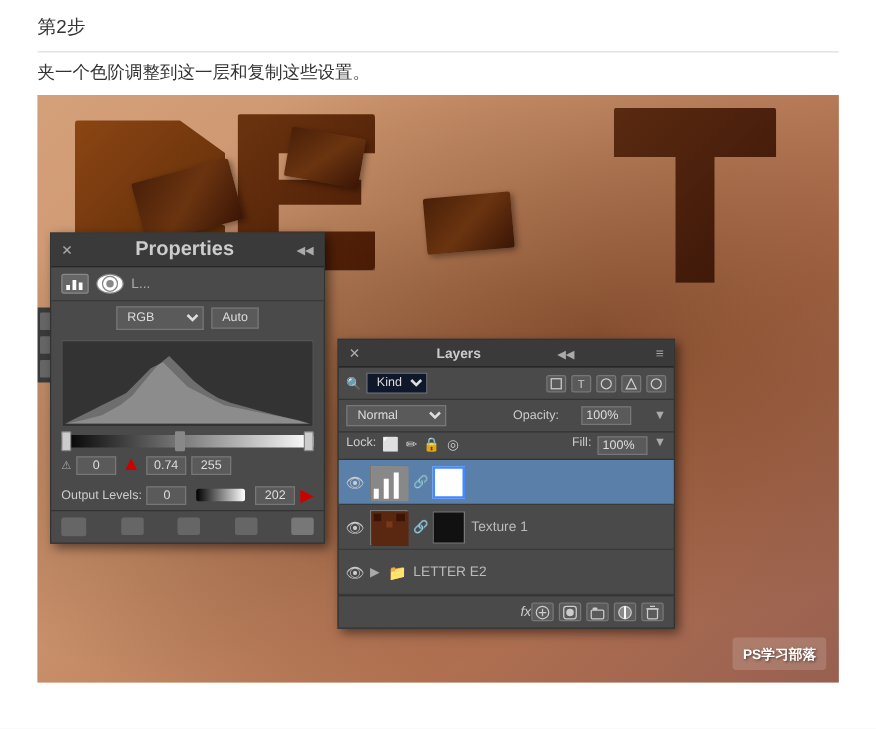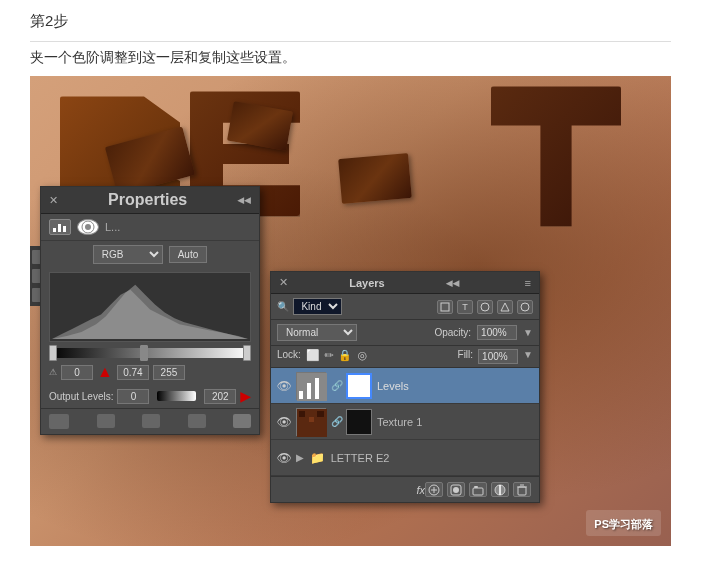--- a/index.html
+++ b/index.html
@@ -353,21 +353,21 @@
       display: flex;
       align-items: center;
       justify-content: center;
       cursor: pointer;
     }
 
     .blend-row {
       display: flex;
       align-items: center;
       padding: 4px 6px;
-      gap: 6px;
+      gap: 18px;
       border-bottom: 1px solid #333;
     }
     .blend-select {
       background: #5a5a5a;
       border: 1px solid #777;
       color: #ddd;
       font-size: 10px;
       padding: 1px 4px;
       width: 80px;
     }
@@ -703,21 +703,20 @@
         <div class="layer-thumbnail layer-thumb-levels">
           <svg width="30" height="28" viewBox="0 0 30 28">
             <rect width="30" height="28" fill="#888"></rect>
             <rect x="2" y="18" width="4" height="8" fill="#fff"></rect>
             <rect x="10" y="10" width="4" height="16" fill="#fff"></rect>
             <rect x="18" y="5" width="4" height="21" fill="#fff"></rect>
           </svg>
         </div>
         <div class="layer-chain">🔗</div>
         <div class="layer-thumbnail layer-thumb-mask" style="background:#fff; border: 2px solid #4488ff; width:26px; height:26px;"></div>
-        <span class="layer-name">Levels</span>
       </div>
 
       <div class="layer-row">
         <div class="eye-icon">👁</div>
         <div class="layer-thumbnail layer-thumb-texture">
           <svg width="30" height="28" viewBox="0 0 30 28">
             <rect width="30" height="28" fill="#5a2810"></rect>
             <rect x="2" y="2" width="6" height="6" fill="#3a1506"></rect>
             <rect x="12" y="8" width="5" height="5" fill="#7a3818"></rect>
             <rect x="20" y="2" width="7" height="6" fill="#3a1506"></rect>

